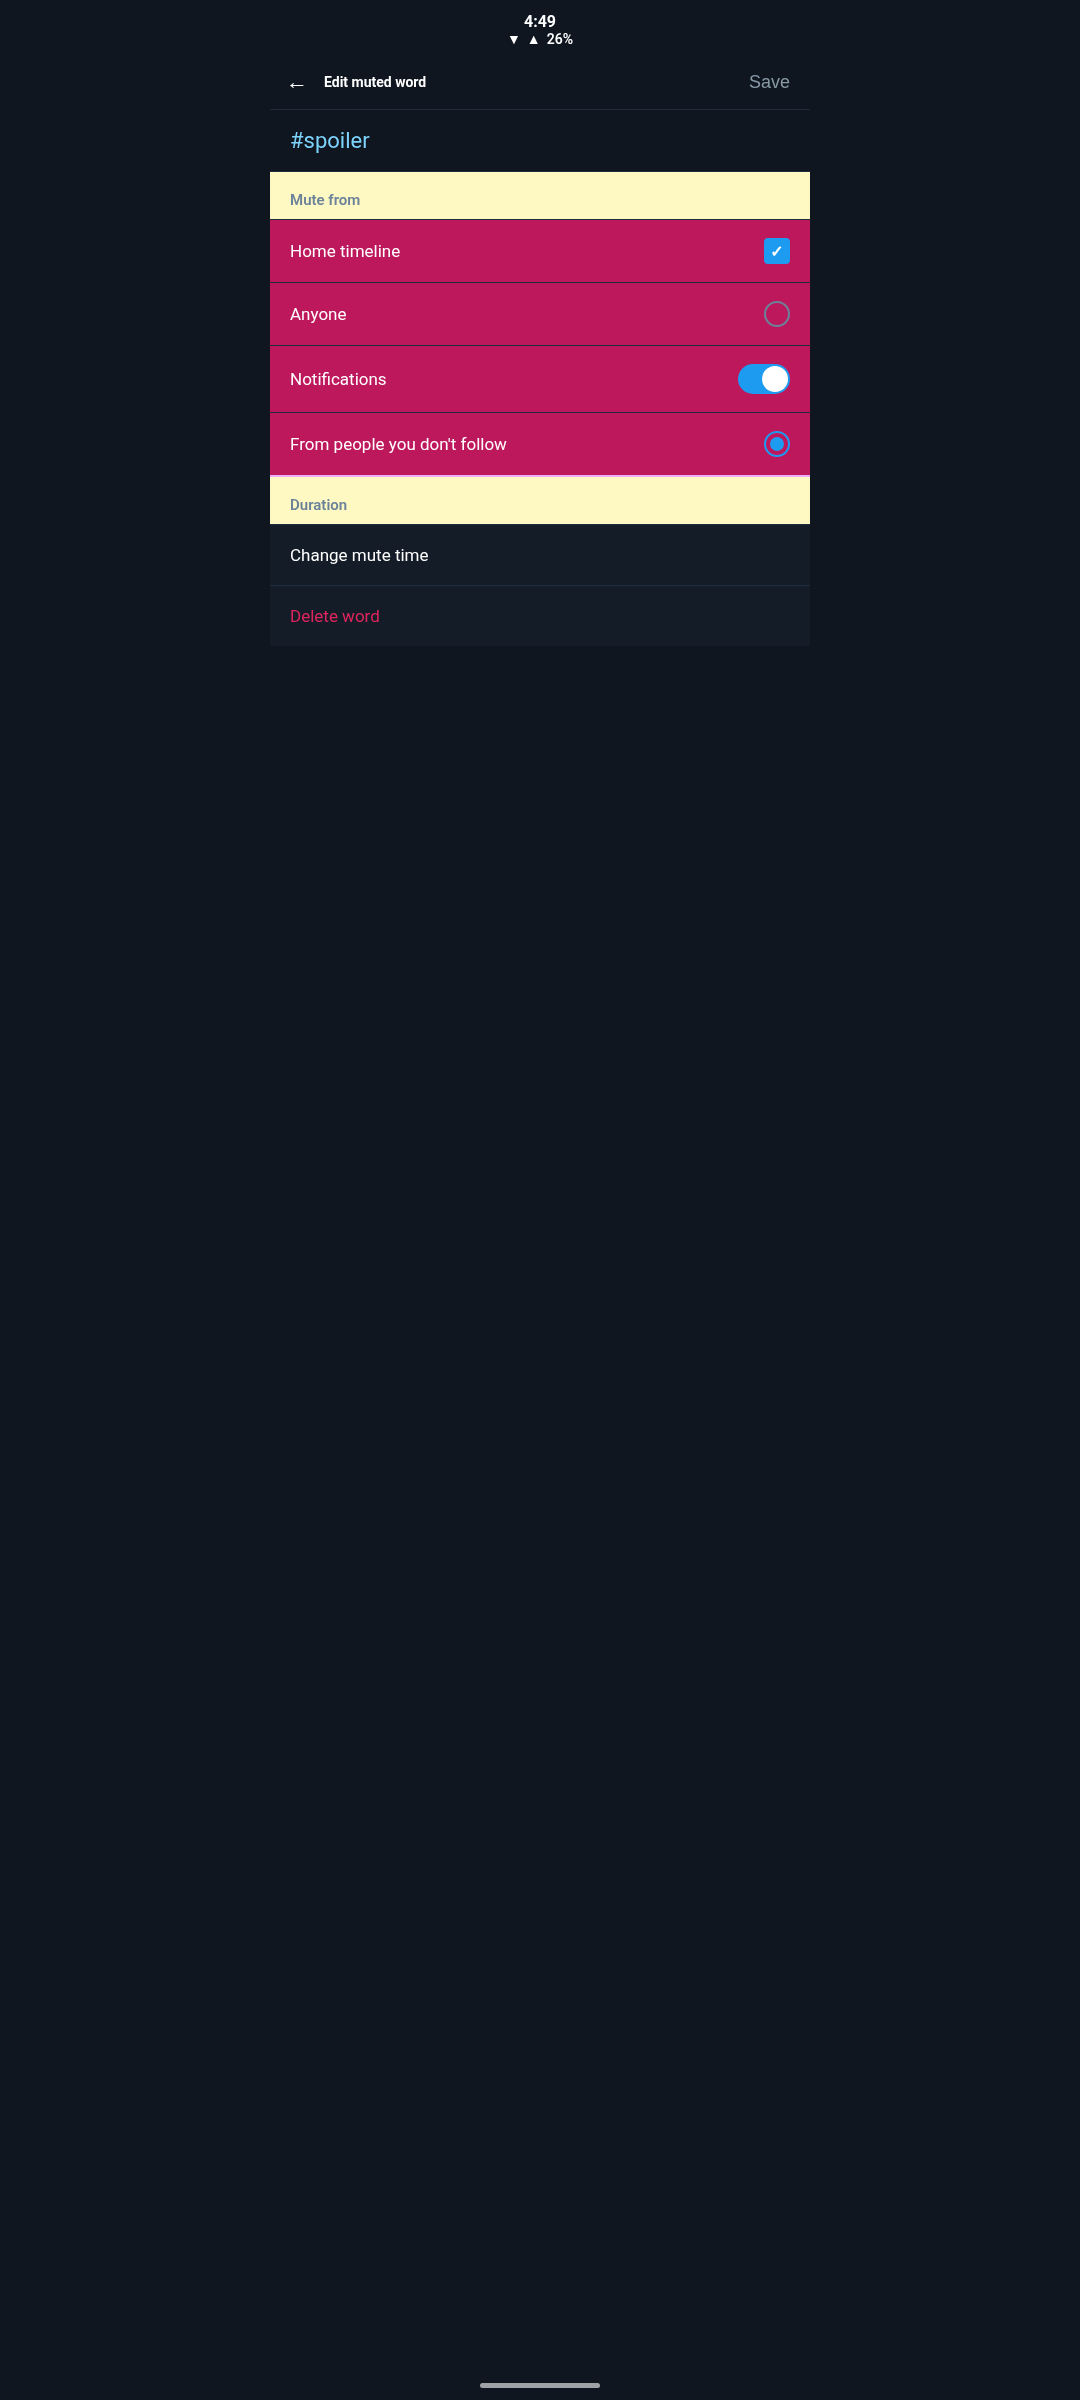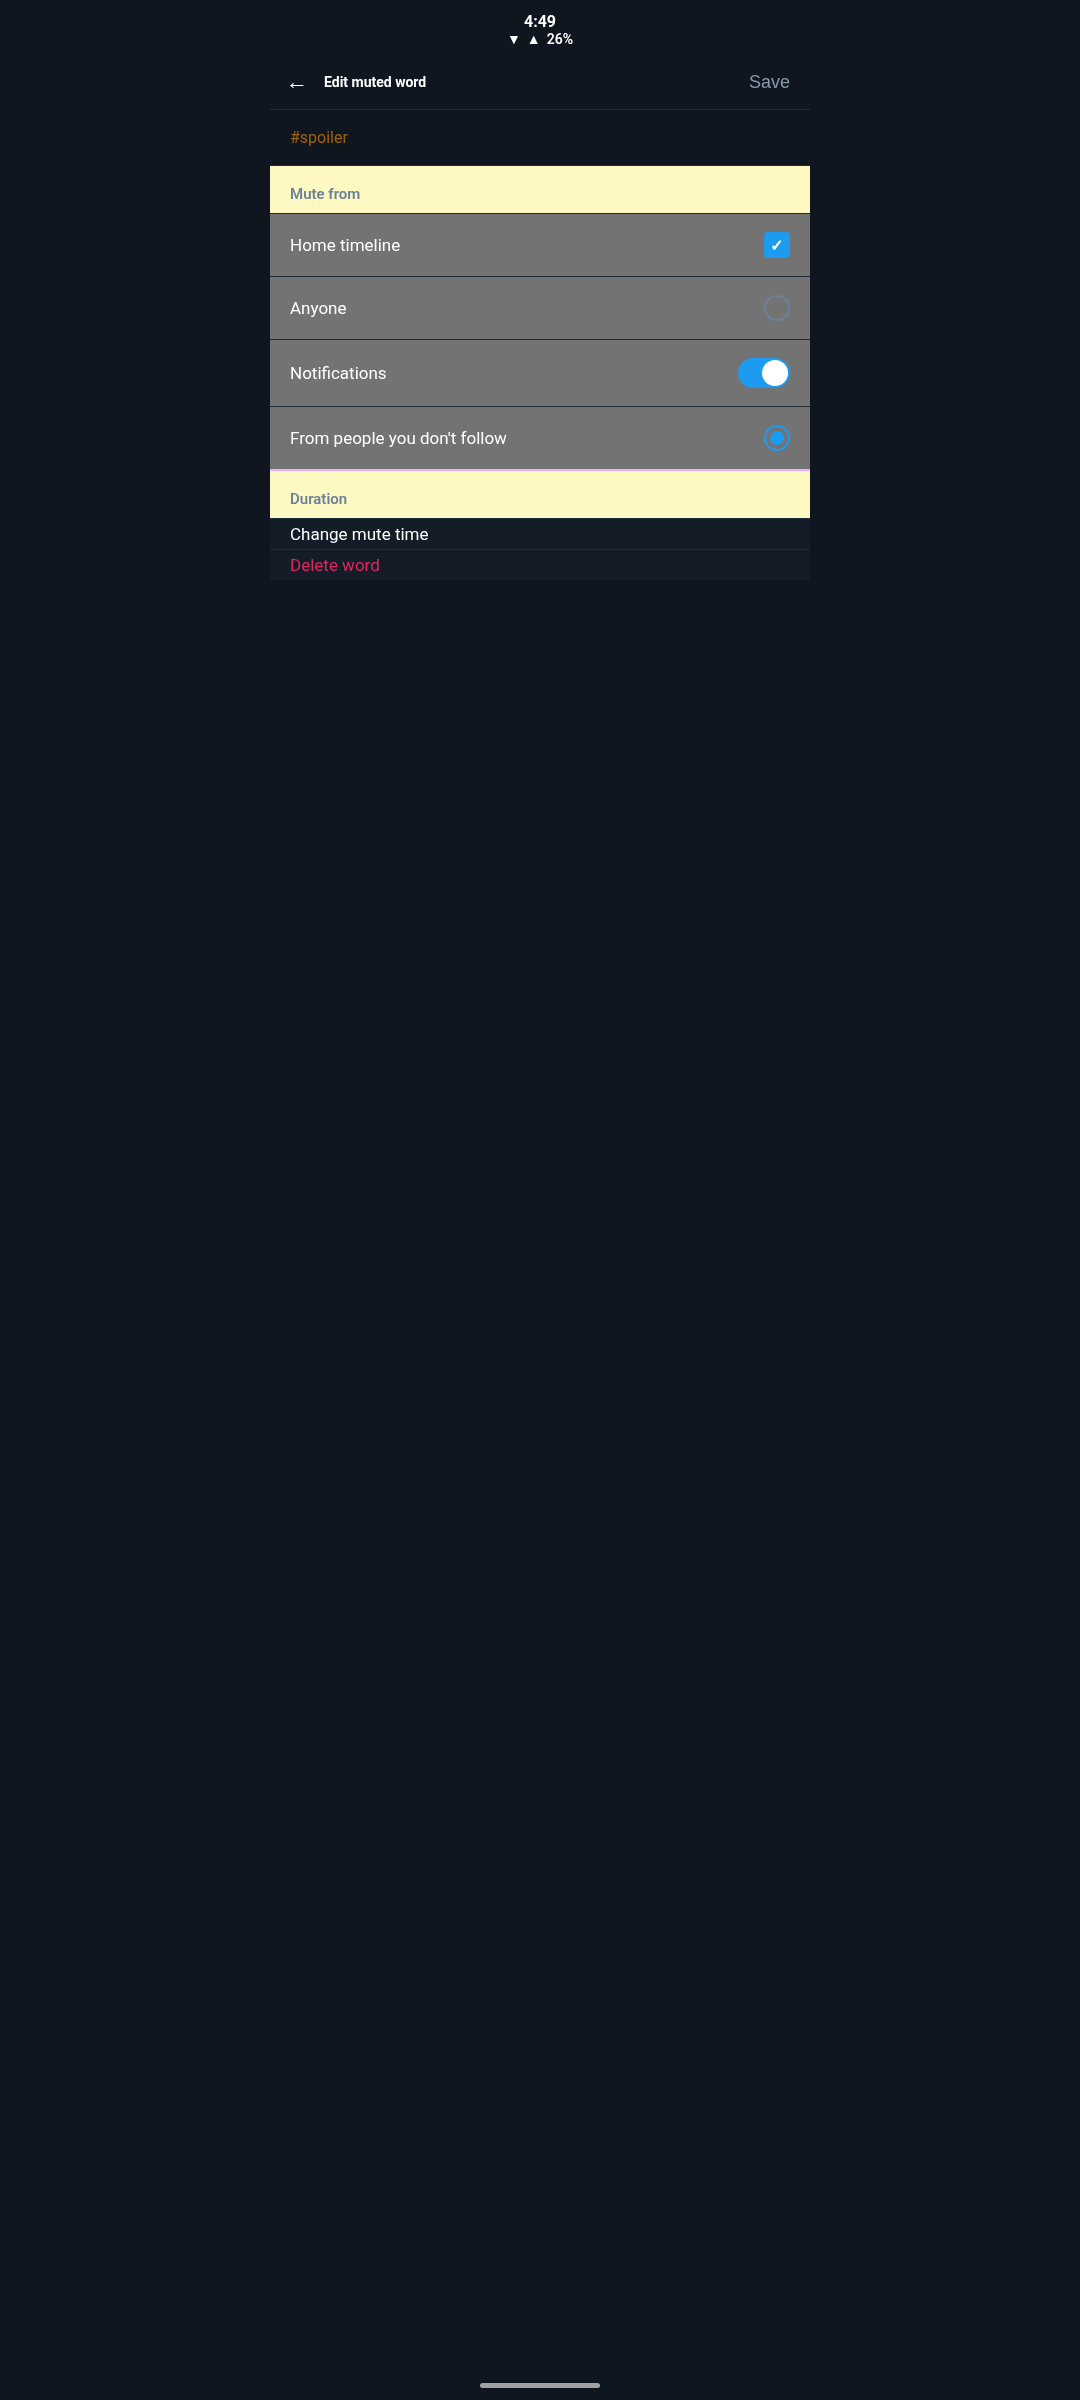--- a/index.html
+++ b/index.html
@@ -79,22 +79,22 @@
       color: #8899a6;
     }
 
     
     .word-input-row {
       padding: 18px 20px;
       border-bottom: 1px solid #1e2d3d;
     }
 
     .word-input-text {
-      font-size: 16px;
-      color: #a16207;
+      font-size: 22px;
+      color: #7dd3fc;
     }
 
     
     .section-header {
       padding: 18px 20px 10px 20px;
       background-color: #fef9c3;
     }
 
     .section-title {
       font-size: 15px;
@@ -103,21 +103,21 @@
       text-transform: none;
     }
 
     
     .list-item {
       display: flex;
       justify-content: space-between;
       align-items: center;
       padding: 18px 20px;
       border-top: 1px solid #1e2d3d;
-      background-color: #737373;
+      background-color: #be185d;
     }
 
     .list-item-label {
       font-size: 17px;
       color: #ffffff;
     }
 
     
     .checkbox {
       width: 26px;
@@ -192,21 +192,21 @@
     .duration-section {
       margin-top: 0;
     }
 
     .duration-section .section-header {
       border-top: 2px solid #f0abfc;
     }
 
     
     .action-item {
-      padding: 5px 20px;
+      padding: 20px 20px;
       border-top: 1px solid #1e2d3d;
       background-color: #141d27;
       cursor: pointer;
     }
 
     .action-item-label {
       font-size: 17px;
       color: #ffffff;
     }
 

